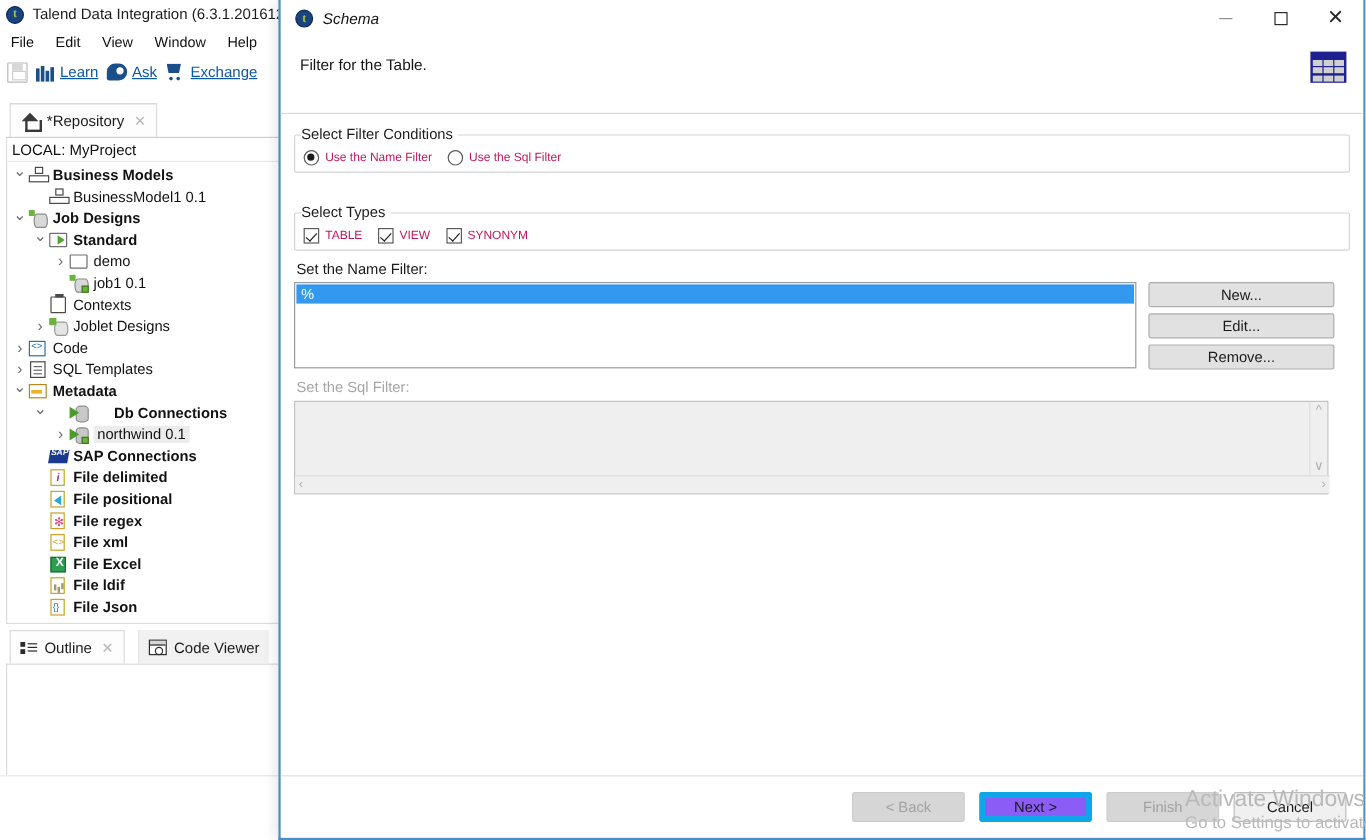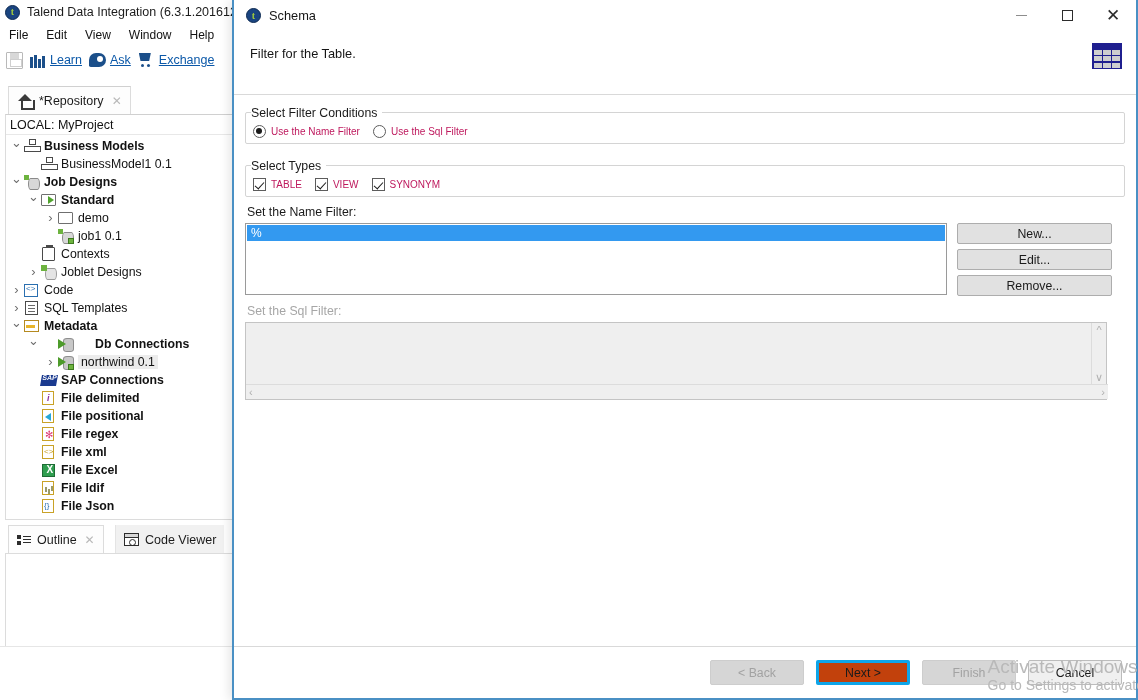--- a/index.html
+++ b/index.html
@@ -248,21 +248,21 @@
     border-left: 2px solid #4a90c4;
     border-bottom: 2px solid #4a90c4;
     border-right: 2px solid #4a90c4;
     display: flex; flex-direction: column;
     box-shadow: -3px 0 10px rgba(0,0,0,0.10);
   }
   .dlg-titlebar {
     height: 31px; display: flex; align-items: center; flex: none;
     padding-left: 12px; background: #ffffff;
   }
-  .dlg-title { margin-left: 8px; font-size: 12.8px; color: #151515; }
+  .dlg-title { margin-left: 8px; font-size: 12.8px; color: #151515; font-style: italic; }
   .dlg-winbtns { margin-left: auto; display: flex; height: 31px; }
   .wbtn {
     width: 46px; height: 31px; display: flex; align-items: center; justify-content: center;
     color: #3a3a3a; font-size: 13px;
   }
   .wbtn .min { display:block; width:11px; height:1.3px; background:#8d8d8d; }
   .wbtn .max { display:block; width:11px; height:11px; border:1.4px solid #2c2c2c; }
   .wbtn .cls { font-size: 17px; line-height: 1; color:#2c2c2c; font-family:"DejaVu Sans", sans-serif; }
 
   .dlg-header {
@@ -327,21 +327,21 @@
   }
   .side-buttons { display: flex; flex-direction: column; gap: 5px; }
   .btn {
     font-size: 12.3px; color: #1b1b1b;
     background: #e1e1e1; border: 1px solid #adadad; border-radius: 2px;
     height: 21px; display: flex; align-items: center; justify-content: center;
     padding: 0 10px;
   }
   .btn.side { width: 155px; }
   .btn.disabled { color: #a2a2a2; background: #d6d6d6; border-color: #cdcdcd; }
-  .btn.focused { border: 3px solid #0ea5e9; background: #c2410c; }
+  .btn.focused { border: 5px solid #0ea5e9; background: #8b5cf6; }
 
   .sql-box {
     position: relative; width: 862px; height: 78px;
     border: 1px solid #c4c4c4; background: #efefef;
   }
   .sql-text {
     position: absolute; left: 7px; top: 7px; font-size: 12.2px; color: #9b9b9b;
     white-space: nowrap;
   }
   .sql-vscroll {
@@ -703,21 +703,21 @@
               <span>Use the Name Filter</span>
             </label>
             <label class="radio">
               <span class="rdo"></span>
               <span>Use the Sql Filter</span>
             </label>
           </div>
         </div>
       </div>
 
-      <div class="groupbox" style="margin-top:12px;">
+      <div class="groupbox" style="margin-top:24px;">
         <div class="gb-legend">Select Types</div>
         <div class="gb-frame">
           <div class="check-row">
             <label class="check">
               <span class="cbx on"></span>
               <span>TABLE</span>
             </label>
             <label class="check">
               <span class="cbx on"></span>
               <span>VIEW</span>

